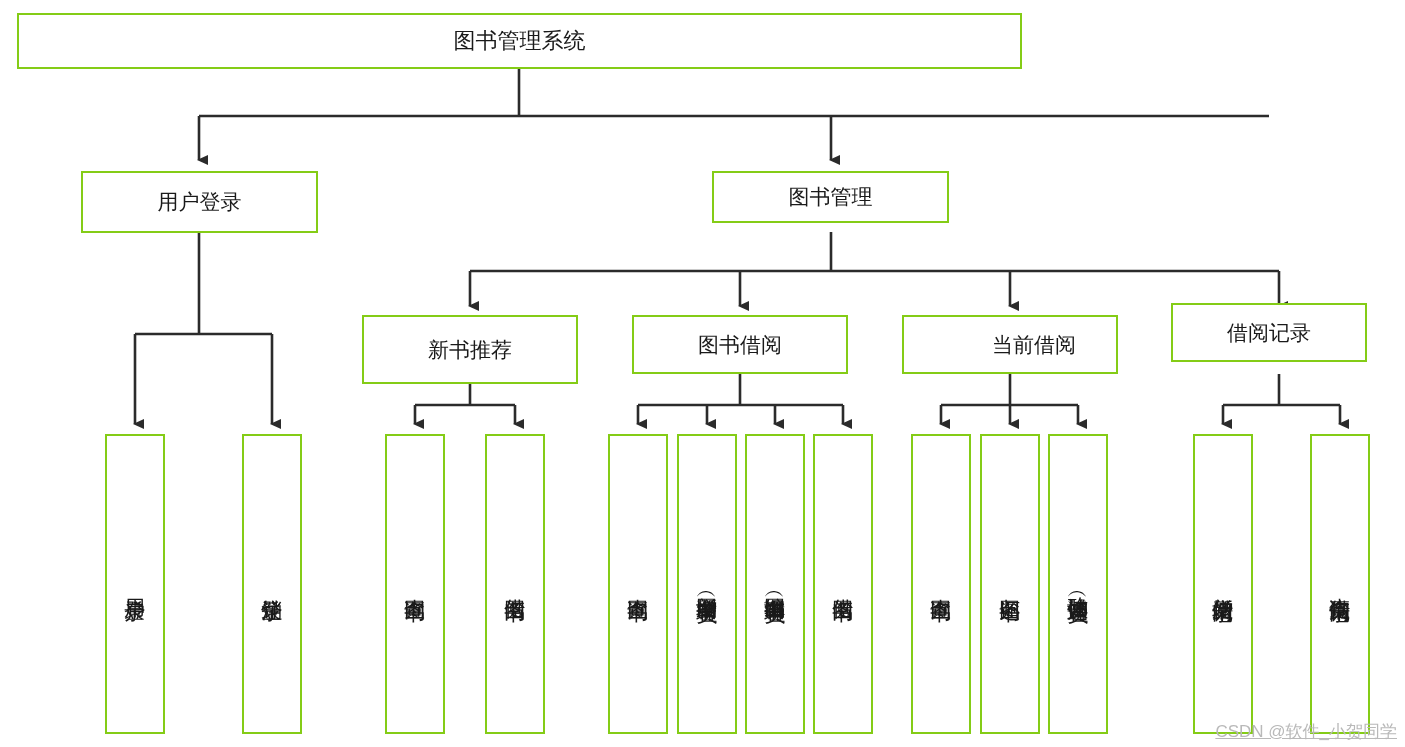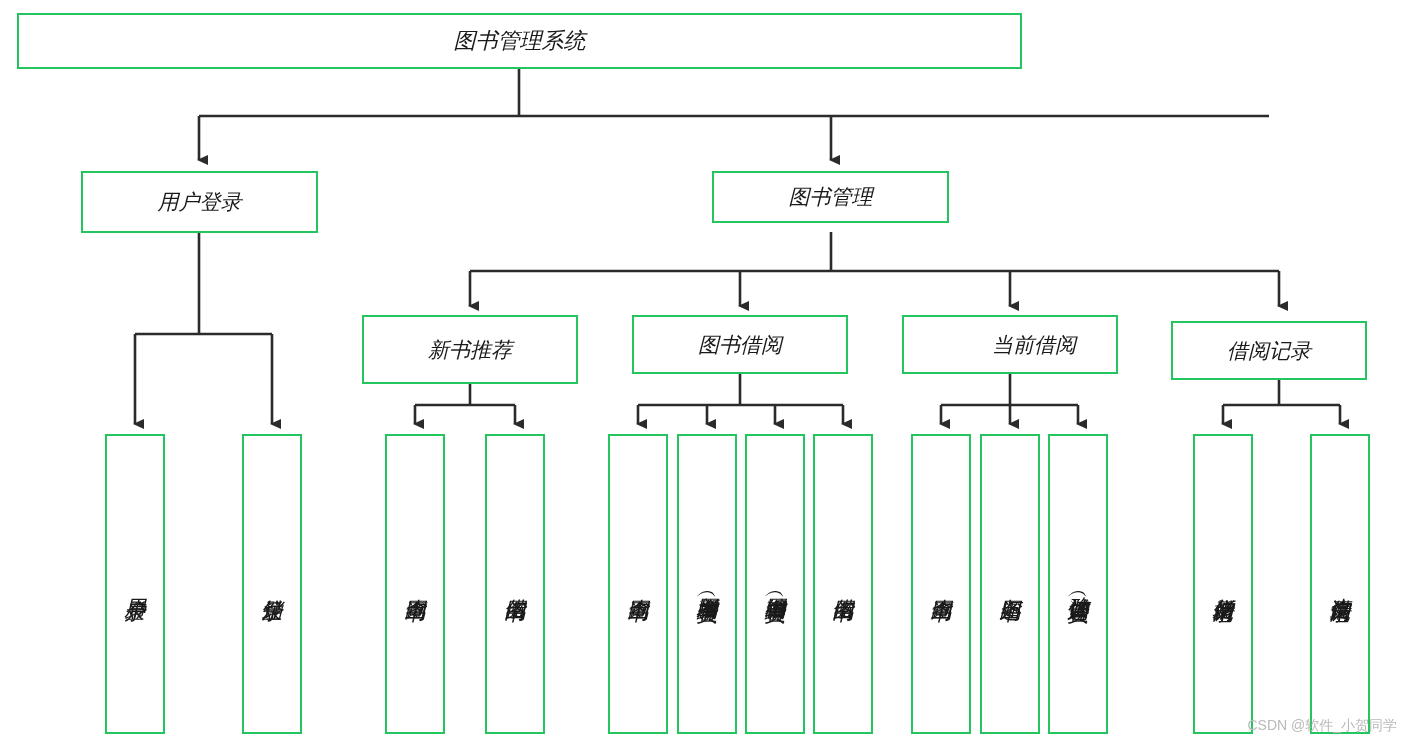--- a/index.html
+++ b/index.html
@@ -23,27 +23,26 @@
     left: 0;
     top: 0;
     width: 1405px;
     height: 747px;
     pointer-events: none;
   }
   .node {
     position: absolute;
     box-sizing: border-box;
     background: #ffffff;
-    border: 2px solid #22c55e;
+    border: 2px solid #84cc16;
     display: flex;
     align-items: center;
     justify-content: center;
     color: #1a1a1a;
     z-index: 2;
-    font-style: italic;
   }
   .node.level-0 {
     font-size: 22px;
   }
   .node.level-1,
   .node.level-2 {
     font-size: 21px;
   }
   .node.leaf {
     font-size: 21px;
@@ -59,25 +58,26 @@
     writing-mode: vertical-rl;
     text-orientation: upright;
     line-height: 1.12;
     letter-spacing: 1px;
     white-space: nowrap;
     max-height: 100%;
   }
   #watermark {
     position: absolute;
     right: 8px;
-    bottom: 12px;
-    font-size: 14px;
+    bottom: 4px;
+    font-size: 17px;
     color: #b9b9b9;
     z-index: 5;
     white-space: nowrap;
+    text-decoration: underline;
   }
 </style>
 </head>
 <body>
 
 <div id="canvas">
 
   <svg class="lines" viewBox="0 0 1405 747">
     <defs>
       <marker id="arrow" markerWidth="12" markerHeight="12" refX="5" refY="9" orient="auto" markerUnits="userSpaceOnUse">
@@ -142,21 +142,21 @@
 
   <div class="node level-2" style="left:362px; top:315px; width:216px; height:69px;">
     <span class="label-h">新书推荐</span>
   </div>
   <div class="node level-2" style="left:632px; top:315px; width:216px; height:59px;">
     <span class="label-h">图书借阅</span>
   </div>
   <div class="node level-2" style="left:902px; top:315px; width:216px; height:59px;padding-left:48px;">
     <span class="label-h">当前借阅</span>
   </div>
-  <div class="node level-2" style="left:1171px; top:321px; width:196px; height:59px;">
+  <div class="node level-2" style="left:1171px; top:303px; width:196px; height:59px;">
     <span class="label-h">借阅记录</span>
   </div>
 
   <div class="node leaf" style="left:105px; top:434px; width:60px; height:300px;">
     <span class="label-v">用户登录</span>
   </div>
   <div class="node leaf" style="left:242px; top:434px; width:60px; height:300px;">
     <span class="label-v">注销登录</span>
   </div>
 

